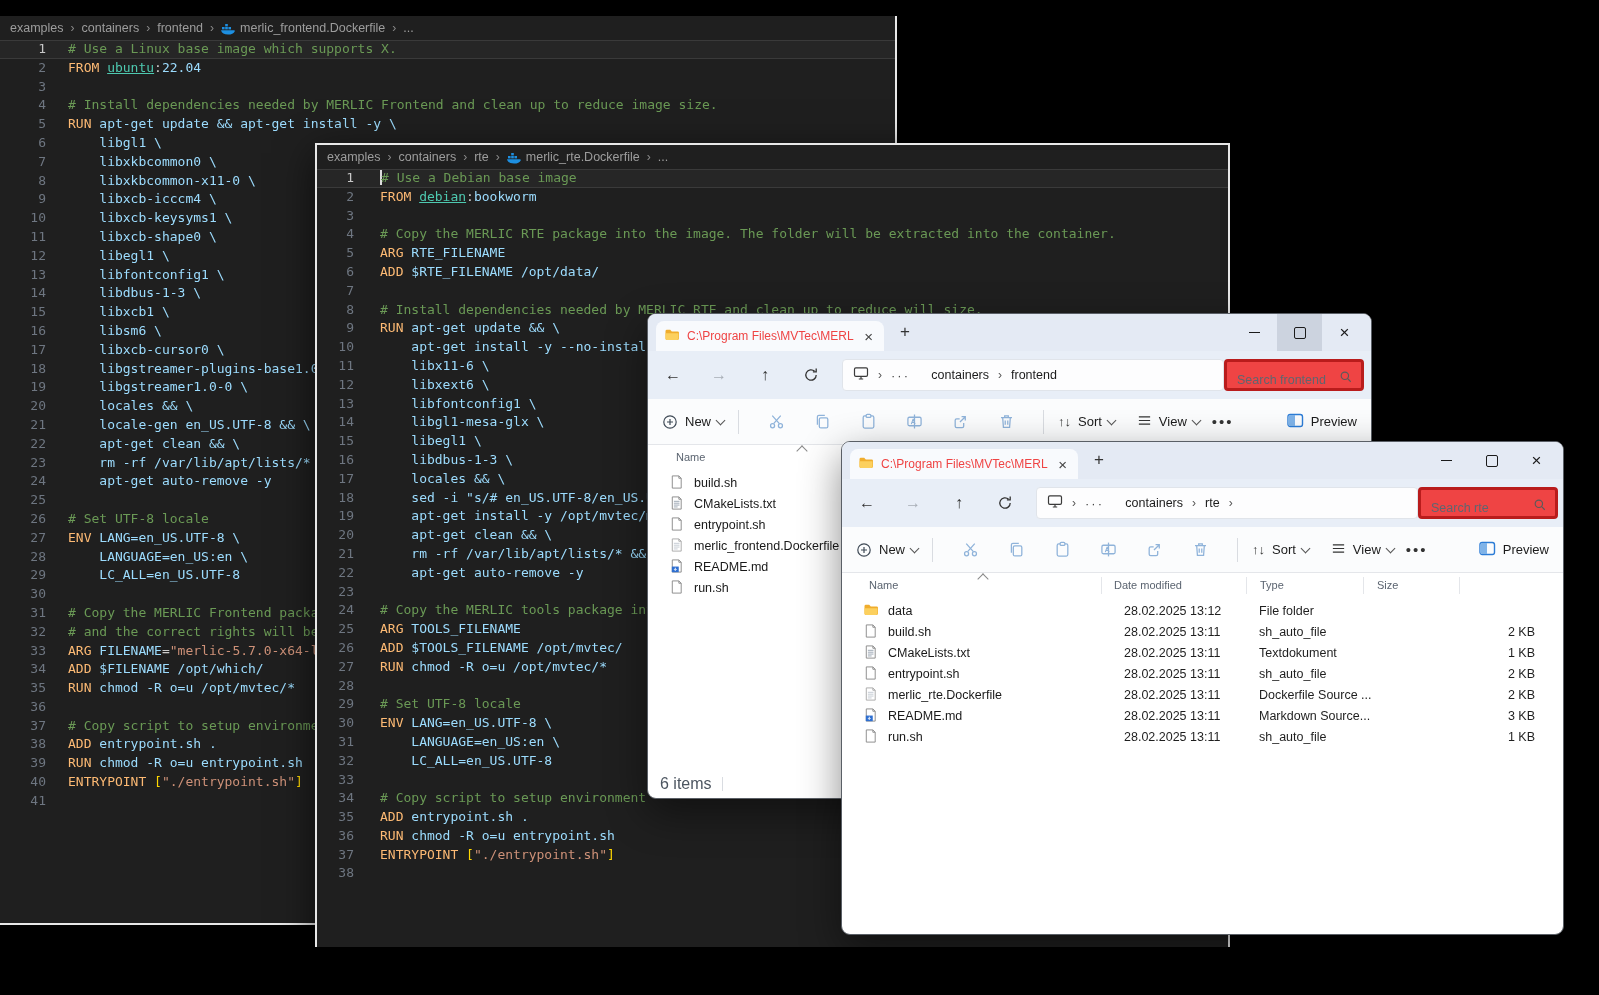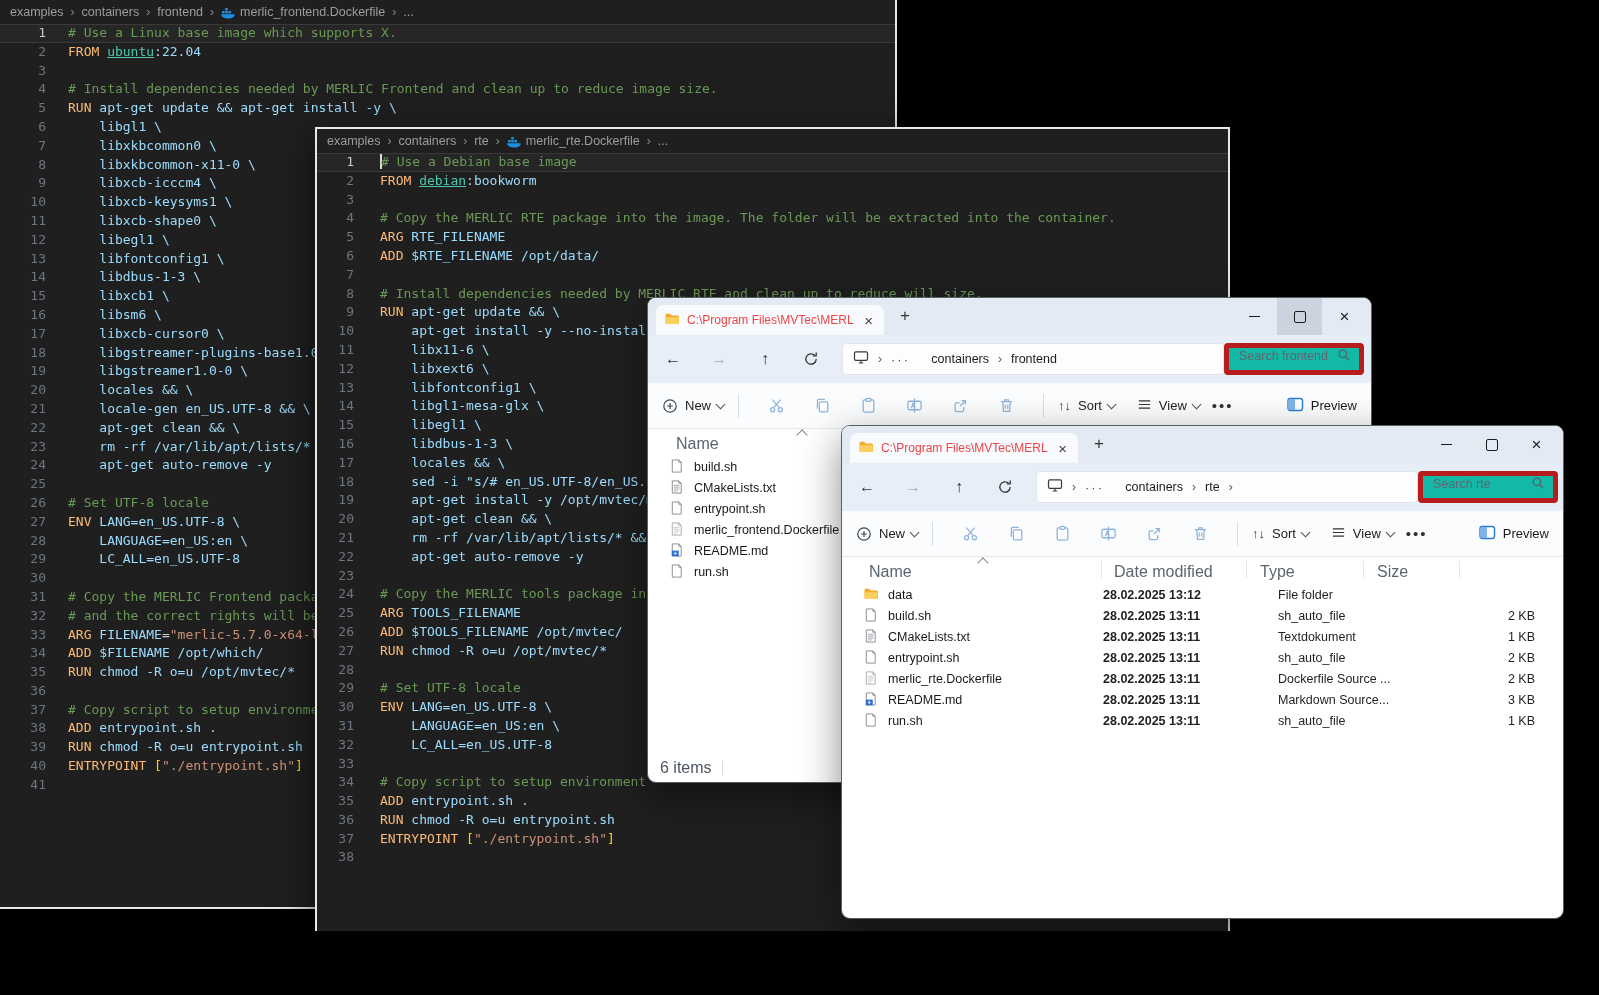--- a/index.html
+++ b/index.html
@@ -1,17 +1,17 @@
 <!DOCTYPE html>
 <html><head>
 <meta charset="utf-8">
 <style>
   html,body{margin:0;padding:0;background:#000;}
   .screen{position:relative;width:1599px;height:931px;background:#000;overflow:hidden;
-          font-family:"Liberation Sans",sans-serif;}
+          font-family:"Liberation Sans",sans-serif;margin-top:16px;}
 
   
   .editor{position:absolute;background:#1f1f1f;box-sizing:border-box;}
   .ed1{left:0;top:0;width:897px;height:909px;border-right:2px solid #e8e8e8;border-bottom:2px solid #e8e8e8;}
   .ed2{left:315px;top:127px;width:915px;height:866px;border:2px solid #e8e8e8;box-shadow:0 10px 36px rgba(0,0,0,.6);}
   .bcrumb{height:24px;display:flex;align-items:center;padding-left:10px;color:#9d9d9d;font-size:12.5px;white-space:nowrap;}
   .bc{cursor:default;}
   .bsep::after{content:'›';color:#8a8a8a;padding:0 7px;font-size:12px;}
   .whale{display:inline-flex;margin-right:5px;margin-top:2px;}
   .codearea{font-family:"DejaVu Sans Mono",monospace;font-size:13px;}
@@ -48,47 +48,47 @@
   .wc-close{font-size:17px;}
   .addrbar{height:48px;background:#e8eef7;display:flex;align-items:center;padding:0 10px;flex:none;}
   .navb{width:30px;height:30px;display:flex;align-items:center;justify-content:center;
         font-size:16px;color:#333;margin-right:16px;flex:none;}
   .navb.dis{color:#a7adb5;}
   .addrbox{height:32px;background:#fdfdfe;border:1px solid #e0e4ea;border-radius:4px;
            display:flex;align-items:center;padding:0 10px;width:382px;box-sizing:border-box;flex:none;}
   .crumbtxt{font-size:12.5px;color:#1b1b1b;}
   .asep{color:#555;font-size:12px;padding:0 9px;}
   .adots{color:#444;font-size:13px;letter-spacing:2px;}
-  .searchbox{height:32px;background:#14b8a6;border:5px solid #b91c1c;border-radius:4px;
-             margin-left:auto;width:140px;display:flex;align-items:flex-start;padding:0 8px;box-sizing:border-box;flex:none;}
+  .searchbox{height:32px;background:#ef4444;border:3px solid #b91c1c;border-radius:4px;
+             margin-left:auto;width:140px;display:flex;align-items:flex-end;padding:0 8px;box-sizing:border-box;flex:none;}
   .searchbox input{border:none;outline:none;background:transparent;width:100%;
                    font-size:12.5px;color:#333;font-family:"Liberation Sans",sans-serif;}
   .searchbox input::placeholder{color:#5f6670;}
   .cmdbar{height:45px;background:#fbfcfd;border-bottom:1px solid #e4e6ea;display:flex;
           align-items:center;padding:0 14px;flex:none;}
   .pill{display:flex;align-items:center;font-size:13px;color:#1b1b1b;}
   .pill .lbl{margin:0 6px 0 7px;}
   .chevdn{width:6px;height:6px;border-right:1.3px solid #555;border-bottom:1.3px solid #555;
           transform:rotate(45deg);display:inline-block;margin-bottom:3px;}
   .vsep{width:1px;height:24px;background:#d9dce1;margin:0 14px;flex:none;}
   .tbico{width:26px;display:flex;justify-content:center;margin:0 10px;flex:none;}
   .dots{color:#333;font-size:15px;letter-spacing:2px;margin:0 12px;}
   .previewbtn{display:flex;align-items:center;margin-left:auto;font-size:13px;color:#1b1b1b;}
   .previewbtn .lbl{margin-left:7px;}
   .listhead{position:relative;height:27px;flex:none;}
-  .colname{position:absolute;top:6px;font-size:16px;color:#5b6470;}
+  .colname{position:absolute;top:6px;font-size:11px;color:#5b6470;}
   .chevup{position:absolute;width:7px;height:7px;border-left:1.4px solid #888;border-top:1.4px solid #888;
           transform:rotate(45deg);top:2px;}
   .hsep{position:absolute;top:4px;width:1px;height:17px;background:#e4e6ea;}
   .filelist{flex:1;overflow:hidden;}
   .frow{position:relative;height:21px;display:flex;align-items:center;}
   .ficon{width:16px;height:16px;flex:none;position:absolute;left:21px;top:2px;}
   .fname{position:absolute;left:46px;font-size:12.5px;color:#191919;white-space:nowrap;}
   .fcol{position:absolute;font-size:12.5px;color:#1f1f1f;white-space:nowrap;}
-  .fcol-date{left:261px;font-weight:bold;} .fcol-type{left:436px;} .fcol-size{left:535px;width:158px;text-align:right;}
+  .fcol-date{left:282px;} .fcol-type{left:417px;} .fcol-size{left:535px;width:158px;text-align:right;}
   .statusbar{height:29px;display:flex;align-items:center;padding:0 12px;flex:none;position:relative;}
   .statustxt{font-size:16px;color:#4c5560;}
   .statussep{width:1px;height:14px;background:#d9dce1;margin-left:10px;}
   .viewtoggles{position:absolute;right:10px;top:3px;display:flex;gap:8px;align-items:center;}
   .tgl-details{width:24px;height:21px;border:1px solid #3c87d6;background:#d8e8f8;border-radius:3px;
                display:flex;align-items:center;justify-content:center;}
   .tgl-icons{width:17px;height:14px;border:1.6px solid #5a5a5a;border-radius:2px;background:#fff;}
 </style>
 </head>
 <body>

